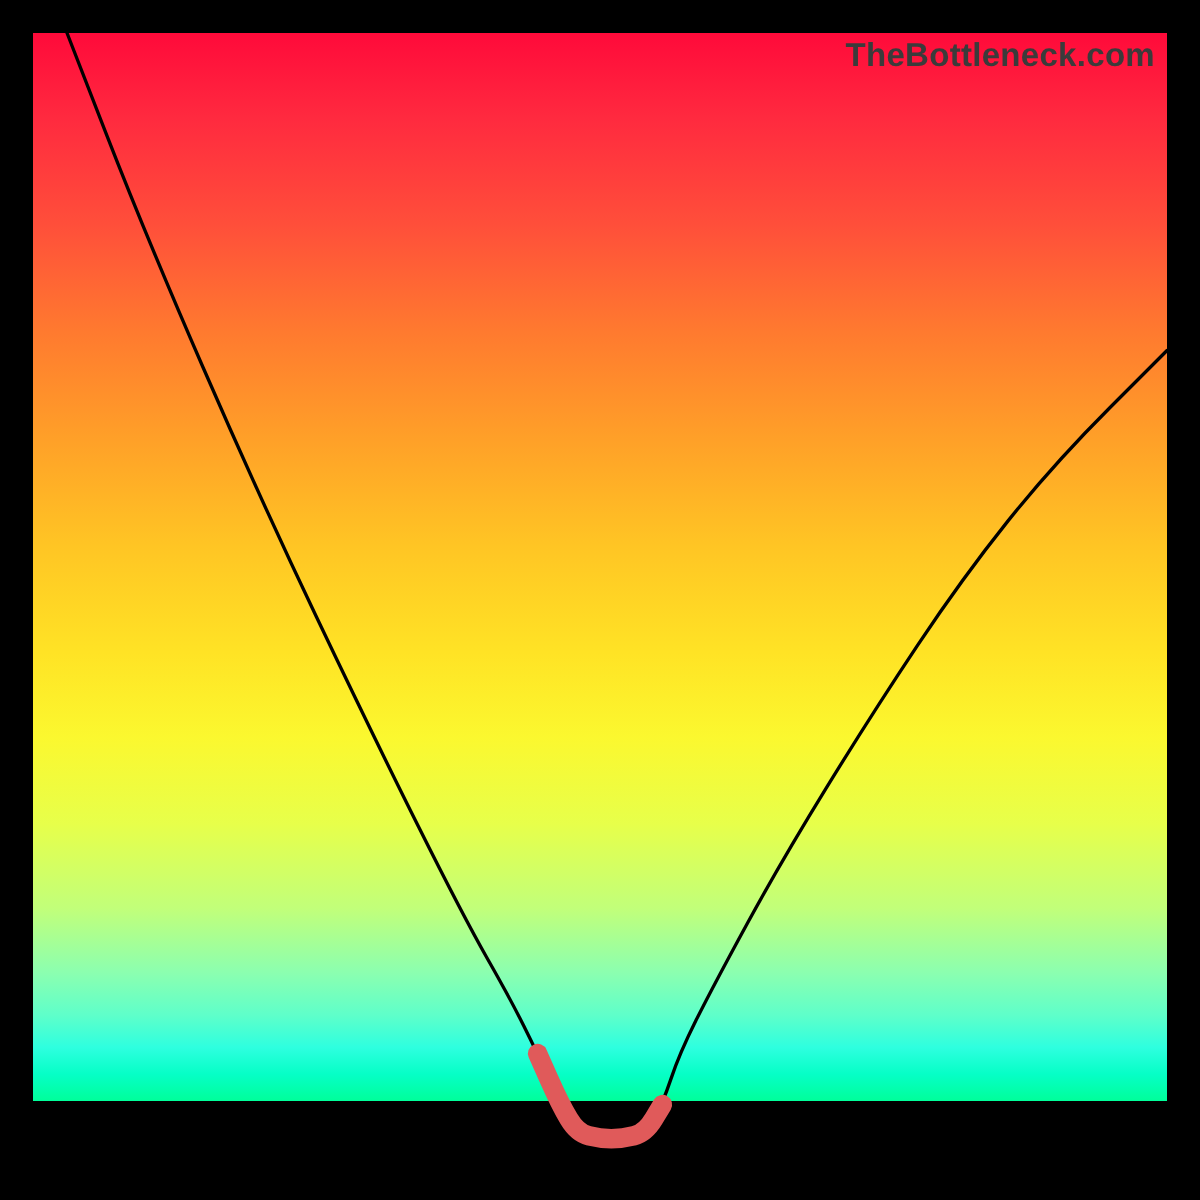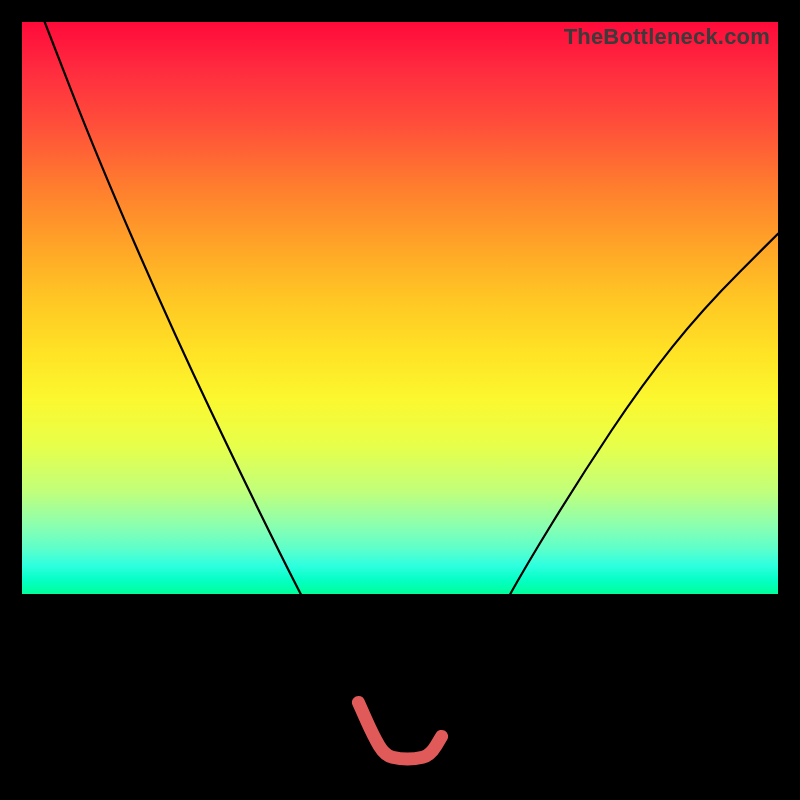--- a/index.html
+++ b/index.html
@@ -15,21 +15,21 @@
     position: relative;
     width: 800px;
     height: 800px;
     background: #000;
   }
   .plot-area {
     position: absolute;
     left: 22px;
     top: 22px;
     width: 756px;
-    height: 572px;
+    height: 712px;
     
     background: linear-gradient(
       to bottom,
       #ff0a3a 0%,
       #ff2a3f 8%,
       #ff4f3a 18%,
       #ff7a2f 28%,
       #ffa028 38%,
       #ffc524 48%,
       #ffe325 58%,

